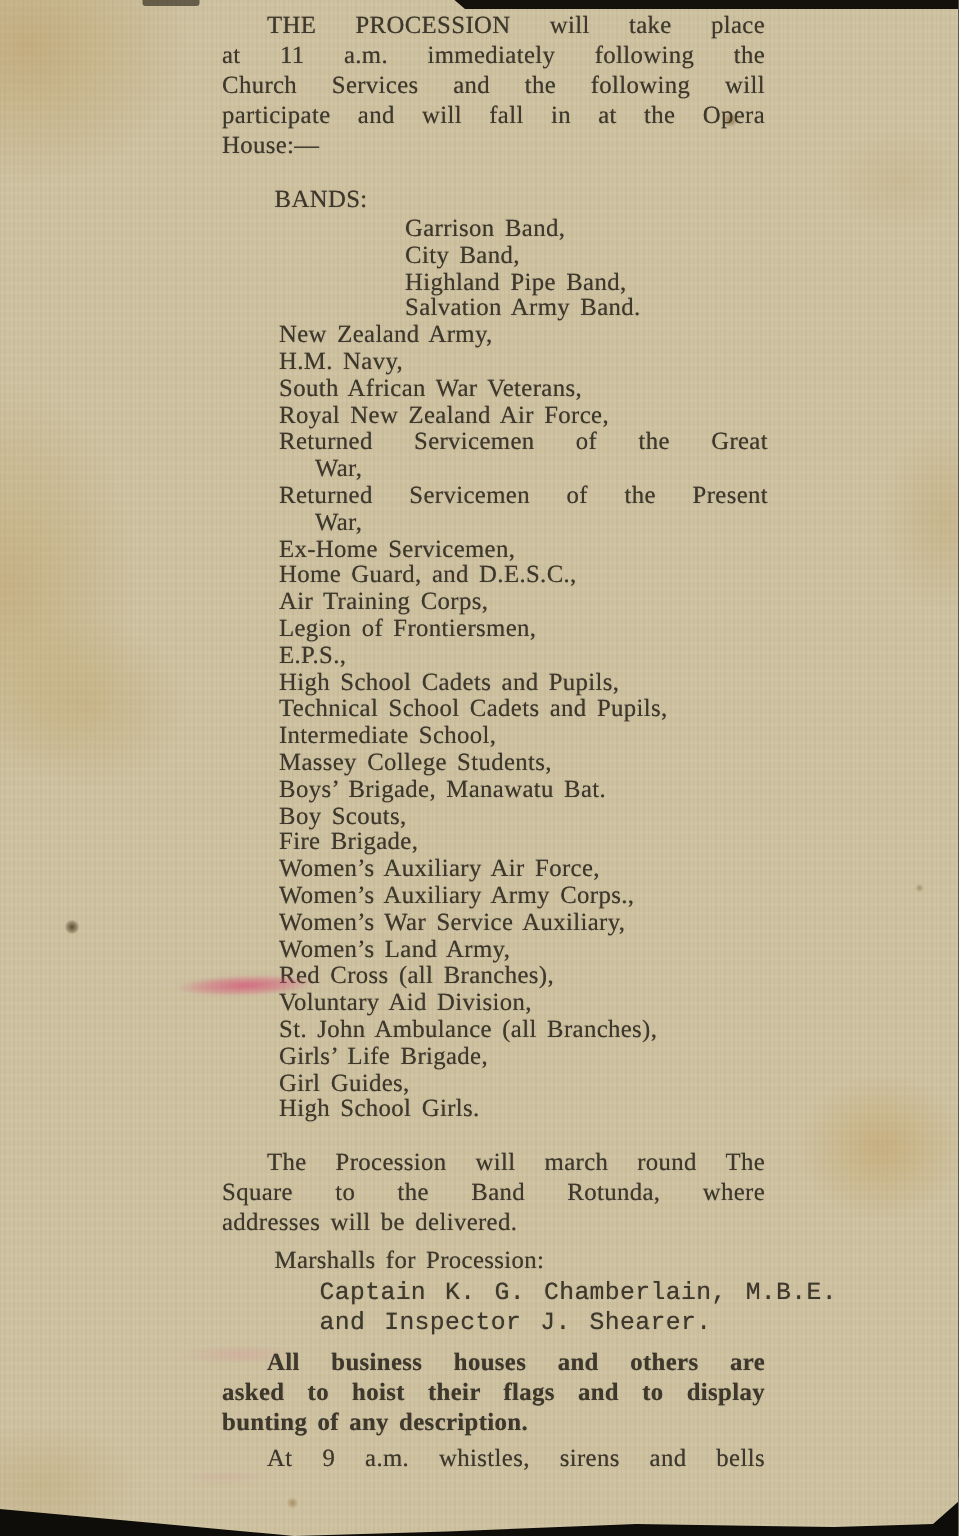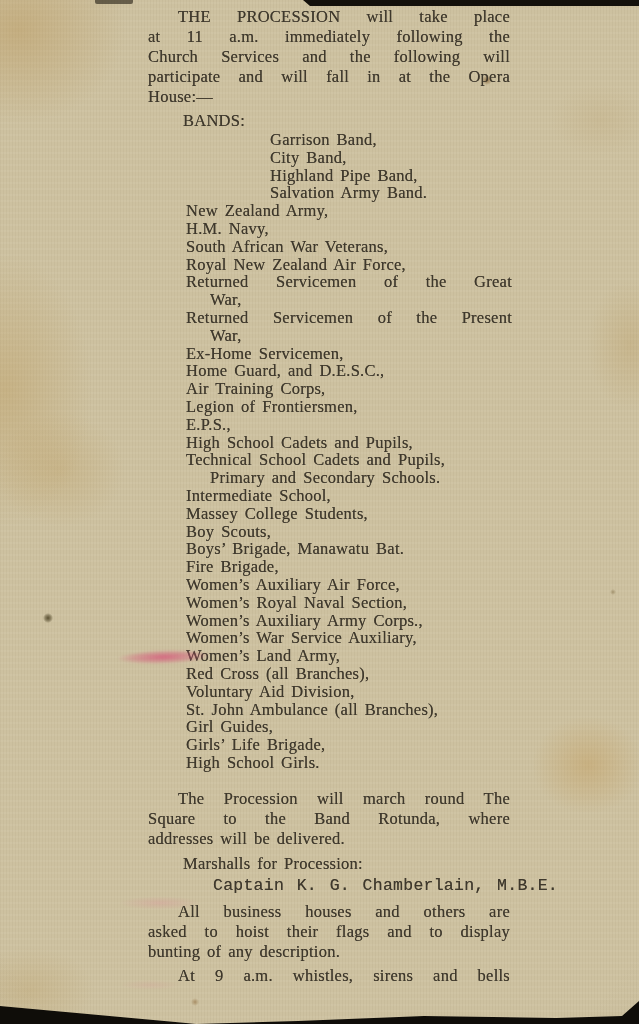--- a/index.html
+++ b/index.html
@@ -60,29 +60,29 @@
     letter-spacing:.25px;
     word-spacing:2.5px;
     text-shadow:0 0 .5px rgba(62,56,44,.7);
   }
   .blk{position:relative;}
   .line{line-height:20px;white-space:nowrap;}
   .jl{white-space:normal;text-align:justify;text-align-last:justify;}
   
   .blk-paragraph{margin-left:148px;width:362px;}
   .blk-paragraph .line:first-child{text-indent:30px;}
-  .blk-heading{margin-left:183px;margin-top:4px;line-height:20px;}
+  .blk-heading{margin-left:183px;margin-top:16px;line-height:20px;}
   .blk-bands{margin-left:223px;width:290px;}
   .blk-bands .line{line-height:17.8px;margin-left:47px;}
   .blk-forces{margin-left:186px;width:326px;margin-top:0;}
   .blk-forces .line{line-height:17.8px;}
   .blk-forces .wrap{padding-left:24px;}
   .blk-names{margin-left:213px;width:302px;margin-top:2px;font-family:Liberation Mono, monospace;}
   .mt8{margin-top:17px;}
-  .mt6{margin-top:6px;}
+  .mt6{margin-top:6px;font-weight:bold;}
   .mt5{margin-top:5px;}
   .mt4{margin-top:4px;font-family:Liberation Serif, serif;}
 </style>
 </head>
 <body>
 
 <div class="scan">
   <div class="paper">
     <div class="top-fragment"></div>
     <div class="content" id="content">
@@ -146,81 +146,78 @@
           <div class="item">
             <div class="line">E.P.S.,</div>
           </div>
           <div class="item">
             <div class="line">High School Cadets and Pupils,</div>
           </div>
           <div class="item">
             <div class="line">Technical School Cadets and Pupils,</div>
           </div>
           <div class="item">
-            <div class="line wrap">Primary and Secondary Schools.</div>
           </div>
           <div class="item">
             <div class="line">Intermediate School,</div>
           </div>
           <div class="item">
             <div class="line">Massey College Students,</div>
           </div>
           <div class="item">
+            <div class="line">Boys’ Brigade, Manawatu Bat.</div>
+          </div>
+          <div class="item">
             <div class="line">Boy Scouts,</div>
           </div>
           <div class="item">
-            <div class="line">Boys’ Brigade, Manawatu Bat.</div>
-          </div>
-          <div class="item">
             <div class="line">Fire Brigade,</div>
           </div>
           <div class="item">
             <div class="line">Women’s Auxiliary Air Force,</div>
           </div>
           <div class="item">
-            <div class="line">Women’s Royal Naval Section,</div>
-          </div>
-          <div class="item">
             <div class="line">Women’s Auxiliary Army Corps.,</div>
           </div>
           <div class="item">
             <div class="line">Women’s War Service Auxiliary,</div>
           </div>
           <div class="item">
             <div class="line">Women’s Land Army,</div>
           </div>
           <div class="item">
             <div class="line">Red Cross (all Branches),</div>
           </div>
           <div class="item">
             <div class="line">Voluntary Aid Division,</div>
           </div>
           <div class="item">
             <div class="line">St. John Ambulance (all Branches),</div>
           </div>
           <div class="item">
+            <div class="line">Girls’ Life Brigade,</div>
+          </div>
+          <div class="item">
             <div class="line">Girl Guides,</div>
-          </div>
-          <div class="item">
-            <div class="line">Girls’ Life Brigade,</div>
           </div>
           <div class="item">
             <div class="line">High School Girls.</div>
           </div>
         </div>
         <div class="blk blk-paragraph mt8">
           <div class="line jl">The Procession will march round The</div>
           <div class="line jl">Square to the Band Rotunda, where</div>
           <div class="line">addresses will be delivered.</div>
         </div>
         <div class="blk blk-heading mt5">
           <div class="line">Marshalls for Procession:</div>
         </div>
         <div class="blk blk-names">
           <div class="line">Captain K. G. Chamberlain, M.B.E.</div>
+          <div class="line">and Inspector J. Shearer.</div>
         </div>
         <div class="blk blk-paragraph mt6">
           <div class="line jl">All business houses and others are</div>
           <div class="line jl">asked to hoist their flags and to display</div>
           <div class="line">bunting of any description.</div>
         </div>
         <div class="blk blk-paragraph mt4">
           <div class="line jl">At 9 a.m. whistles, sirens and bells</div>
         </div>
       </div>

